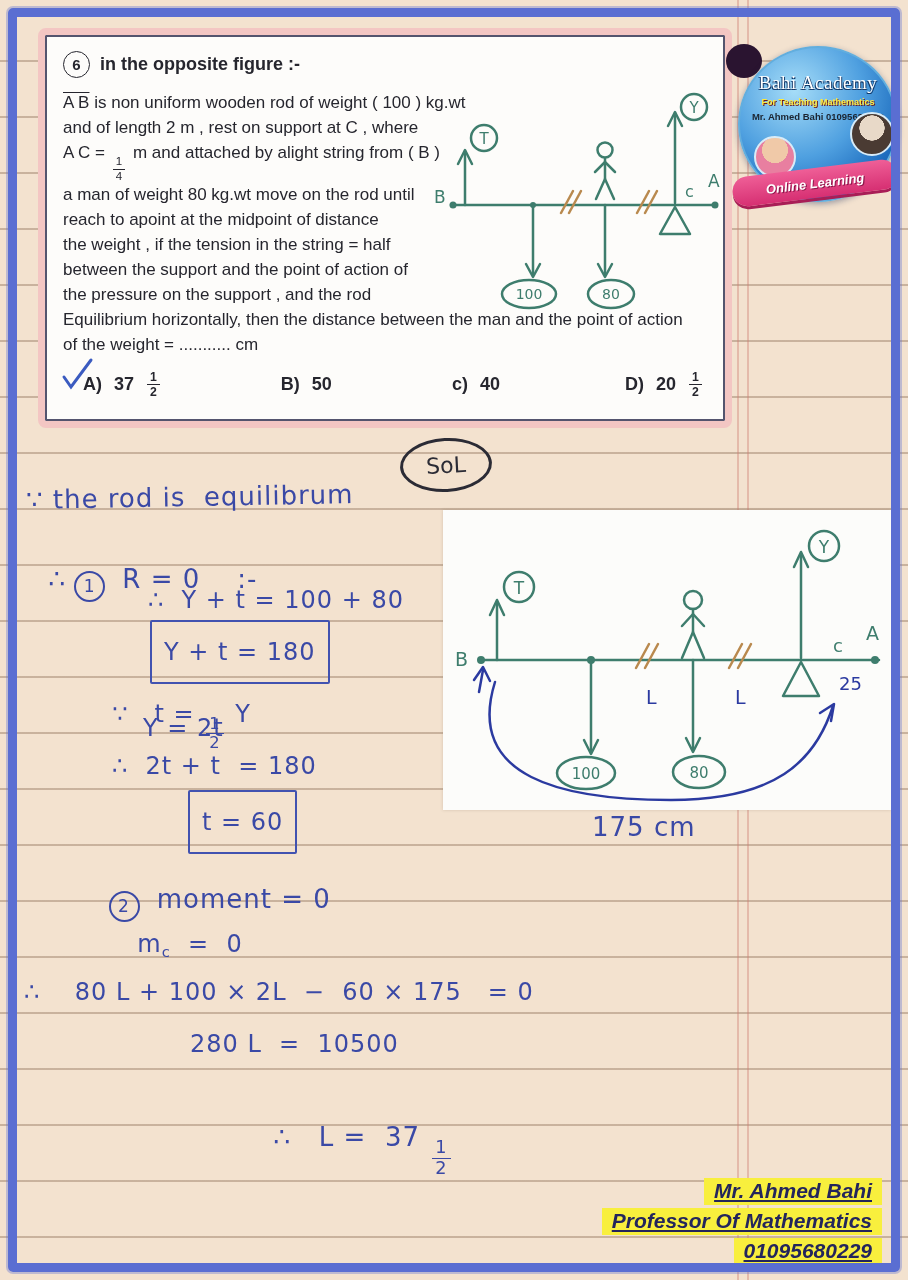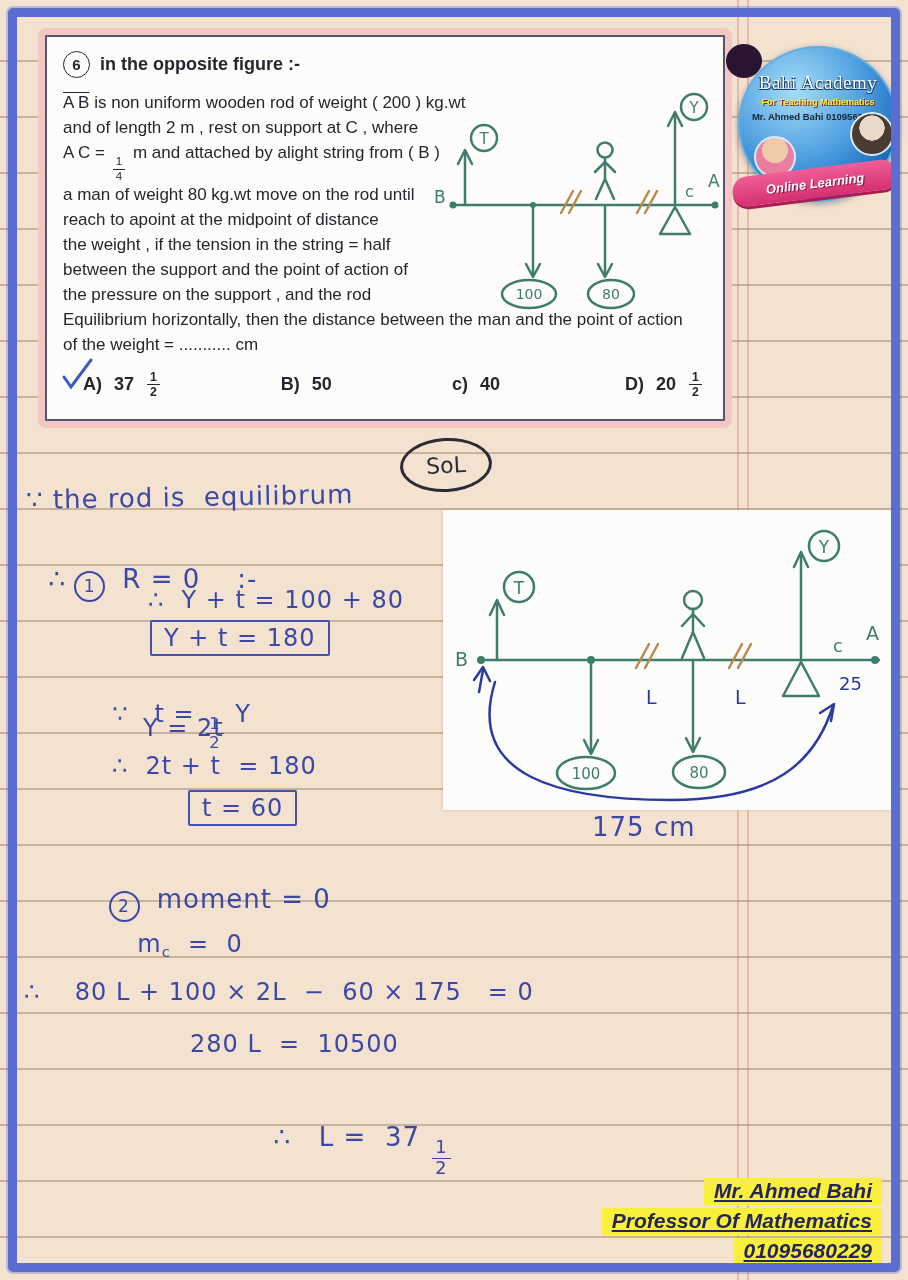--- a/index.html
+++ b/index.html
@@ -80,21 +80,21 @@
     transform:rotate(-7deg);display:flex;align-items:center;justify-content:center;
     box-shadow:0 3px 0 #a81e56;
   }
   .ribbon span{color:#fff;font-weight:bold;font-style:italic;font-size:13px;text-shadow:1px 1px 0 #8c164a;}
   
   .hw{
     position:absolute;color:#3a49a6;font-family:"DejaVu Sans",sans-serif;
     font-size:24px;white-space:pre;z-index:2;letter-spacing:1px;
   }
   .hw.big{font-size:26px;}
-  .hw-box{border:2px solid #4152b0;padding:2px 12px;border-radius:2px;}
+  .hw-box{border:2px solid #4152b0;padding:16px 12px;border-radius:2px;}
   .hw-circ{
     border:2px solid currentColor;border-radius:50%;width:27px;height:27px;
     display:inline-flex;align-items:center;justify-content:center;font-size:17px;vertical-align:-4px;margin:0 8px;
   }
   .sub{font-size:.62em;vertical-align:-5px;}
   .sol{
     position:absolute;left:400px;top:438px;width:86px;height:48px;border:3px solid #2b2b35;
     border-radius:50%;display:flex;align-items:center;justify-content:center;
     color:#2b2b35;font-family:"DejaVu Sans",sans-serif;font-size:22px;transform:rotate(-3deg);z-index:2;
   }
@@ -114,21 +114,21 @@
 <body>
 
 <div class="paper"></div>
 <div class="frame"></div>
 
 <div class="card">
   <div class="heading">
     <span class="circle-num">6</span>
     <span>in the opposite figure :-</span>
   </div>
-  <p class="ptext"><span class="ov">A B</span><span> is non uniform wooden rod of weight ( 200 ) kg.wt</span></p>
+  <p class="ptext"><span class="ov">A B</span><span> is non uniform wooden rod of weight ( 100 ) kg.wt</span></p>
   <p class="ptext">and of length 2 m , rest on  support at C , where</p>
   <p class="ptext">
     <span>A C =</span>
     <span class="frac">
         <span class="fn">1</span>
         <span class="fd">4</span>
       </span>
     <span>m  and attached by alight string from ( B )</span>
   </p>
   <p class="ptext">a man of weight 80 kg.wt move on the rod until</p>

